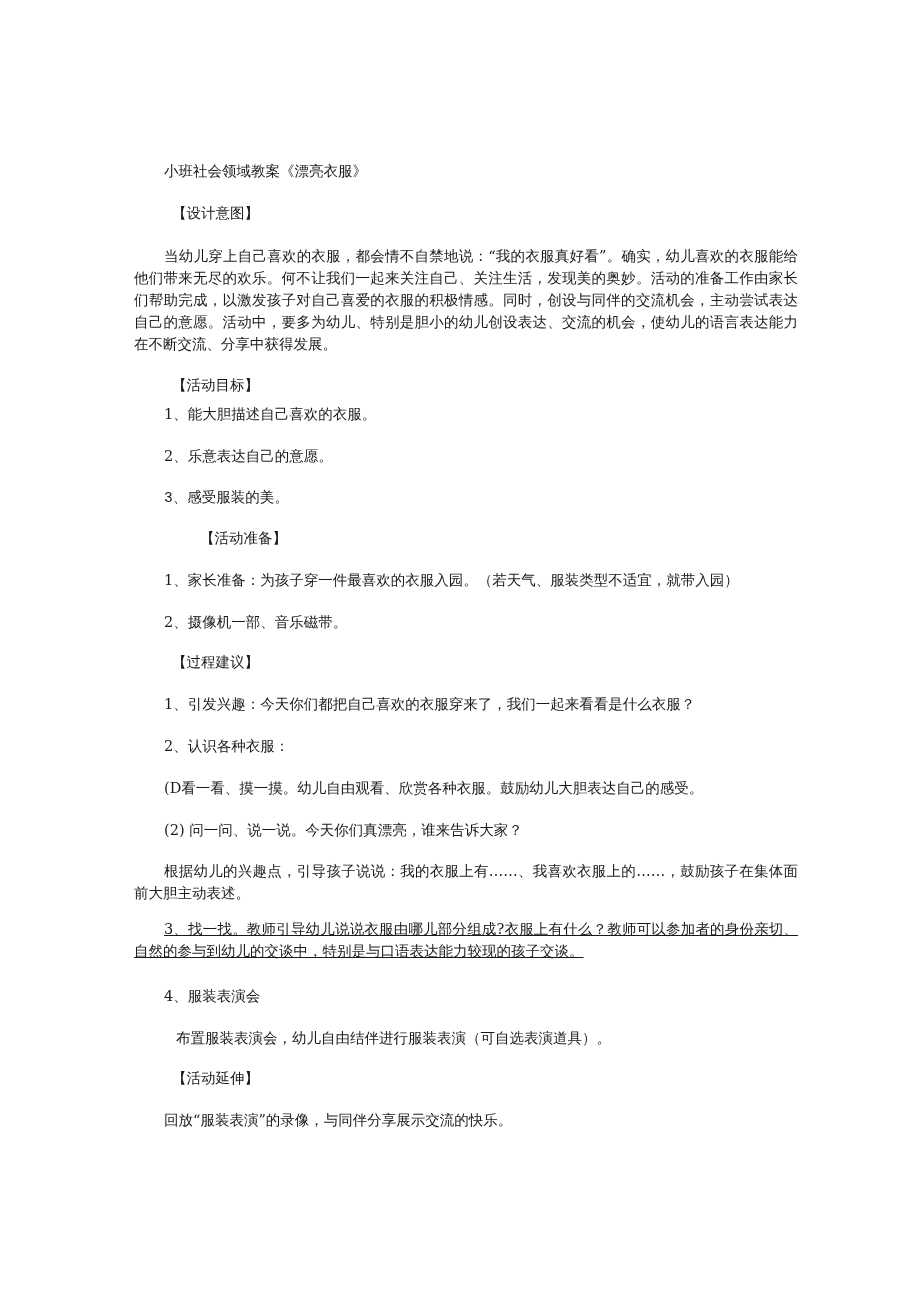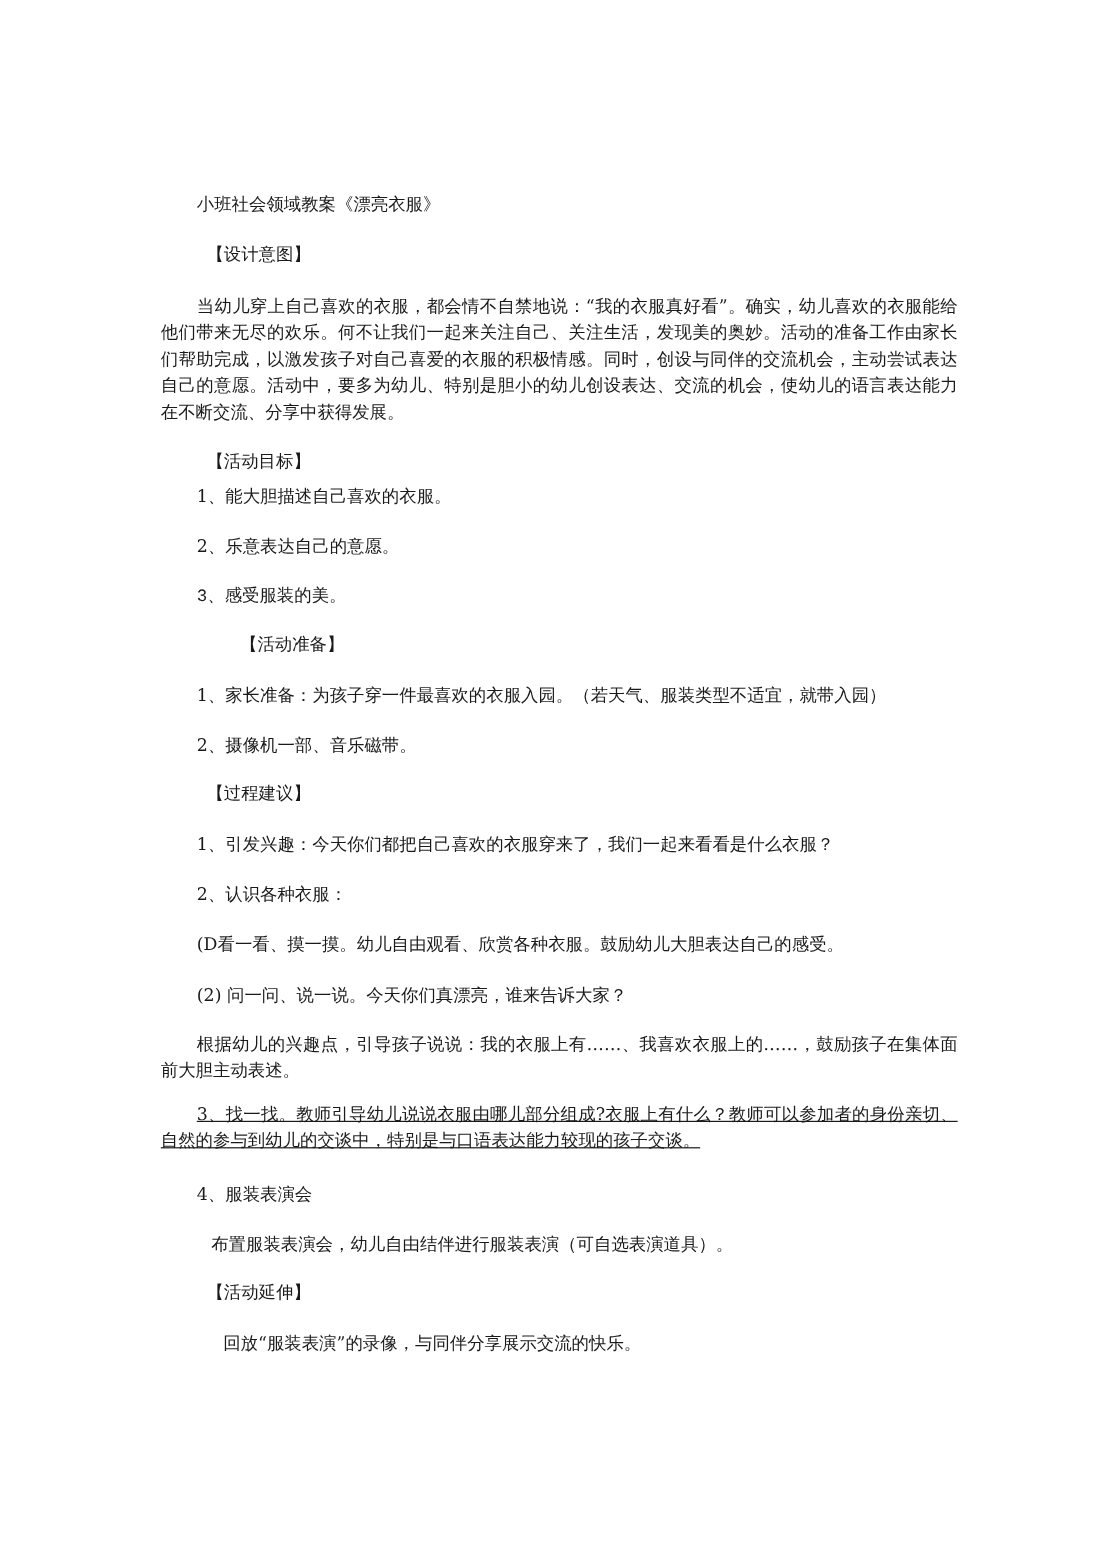--- a/index.html
+++ b/index.html
@@ -30,14 +30,14 @@
   <div class="line" style="left:164px;top:694px;">1、引发兴趣：今天你们都把自己喜欢的衣服穿来了，我们一起来看看是什么衣服？</div>
   <div class="line" style="left:164px;top:736px;">2、认识各种衣服：</div>
   <div class="line" style="left:164px;top:778px;">(D看一看、摸一摸。幼儿自由观看、欣赏各种衣服。鼓励幼儿大胆表达自己的感受。</div>
   <div class="line" style="left:164px;top:820px;">(2) 问一问、说一说。今天你们真漂亮，谁来告诉大家？</div>
   <div class="para" style="top:860px;">根据幼儿的兴趣点，引导孩子说说：我的衣服上有……、我喜欢衣服上的……，鼓励孩子在集体面前大胆主动表述。</div>
   <div class="para" style="top:918px;text-decoration:underline;">3、找一找。教师引导幼儿说说衣服由哪儿部分组成?衣服上有什么？教师可以参加者的身份亲切、自然的参与到幼儿的交谈中，特别是与口语表达能力较现的孩子交谈。</div>
   <div class="line" style="left:164px;top:986px;">4、服装表演会</div>
   <div class="line" style="left:176px;top:1028px;">布置服装表演会，幼儿自由结伴进行服装表演（可自选表演道具）。</div>
 
   <div class="line" style="left:172px;top:1068px;">【活动延伸】</div>
-  <div class="line" style="left:164px;top:1110px;margin-left:22px;">回放“服装表演”的录像，与同伴分享展示交流的快乐。</div>
+  <div class="line" style="left:164px;top:1110px;">回放“服装表演”的录像，与同伴分享展示交流的快乐。</div>
 </div>
 
 </body></html>

